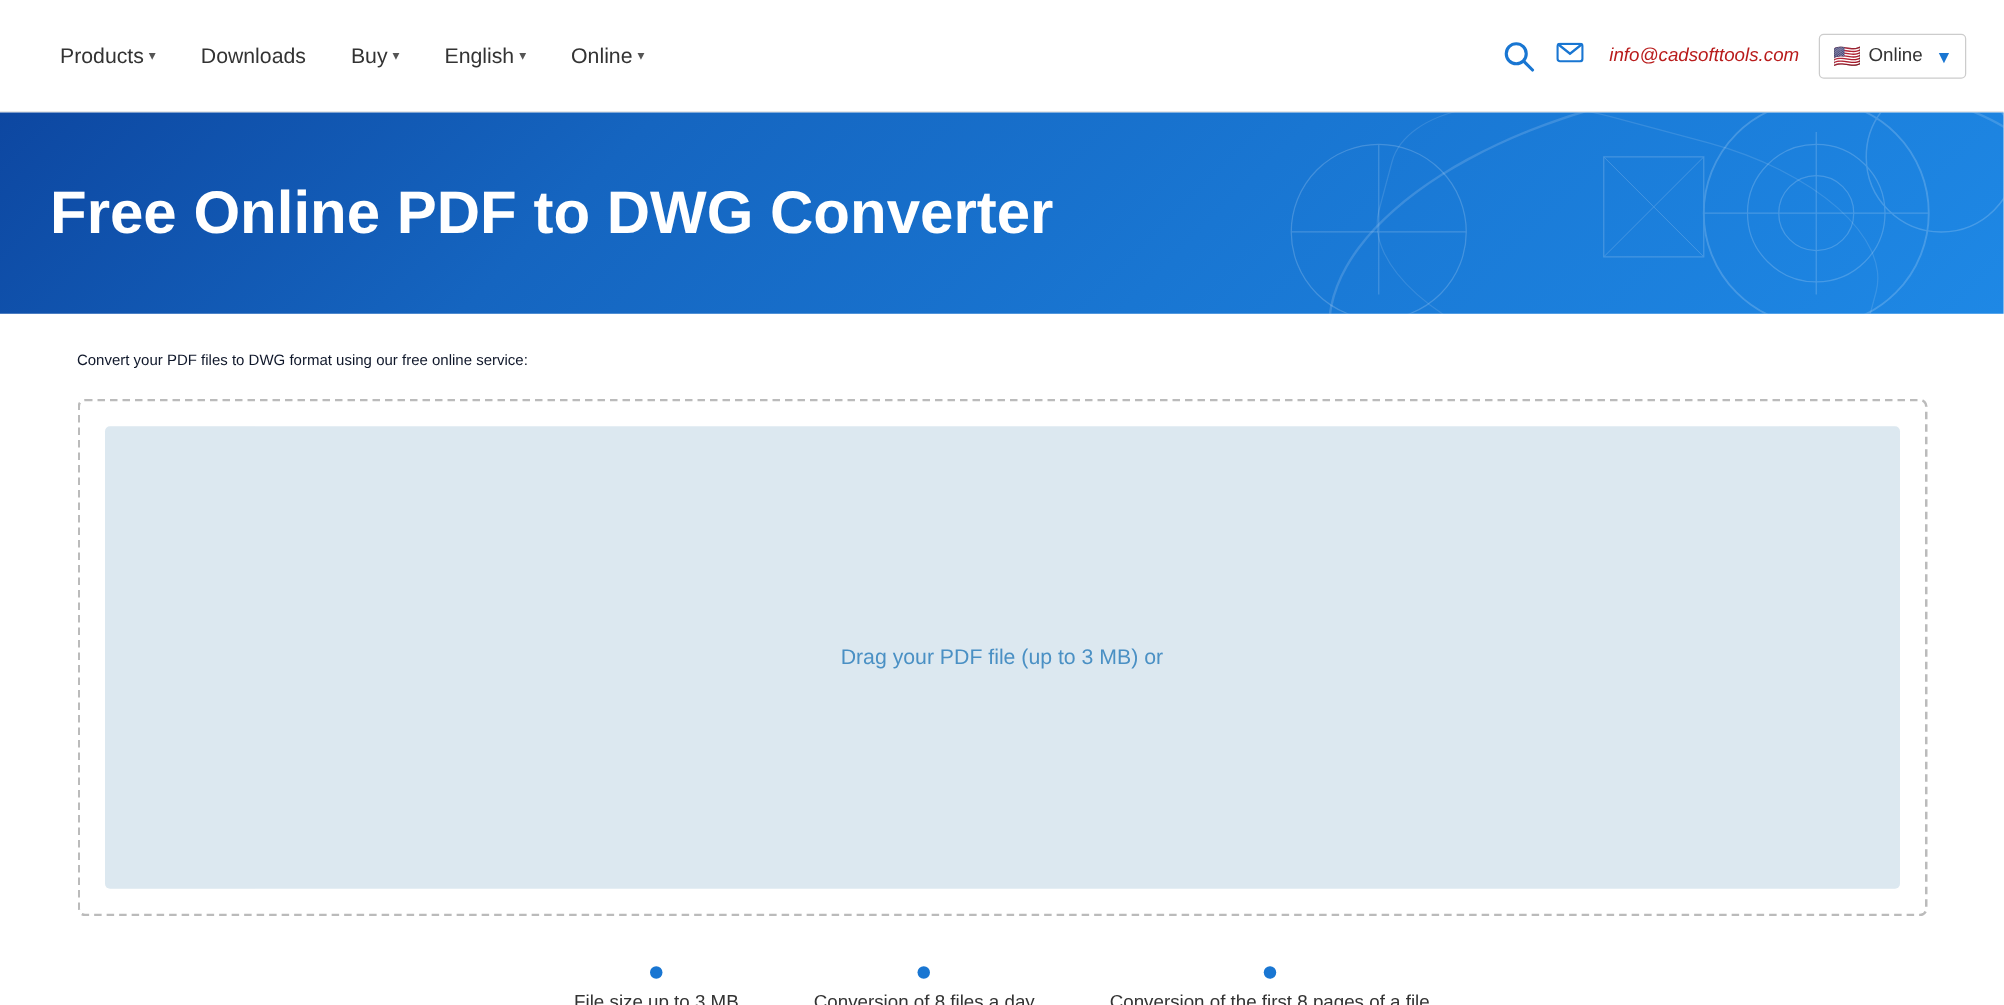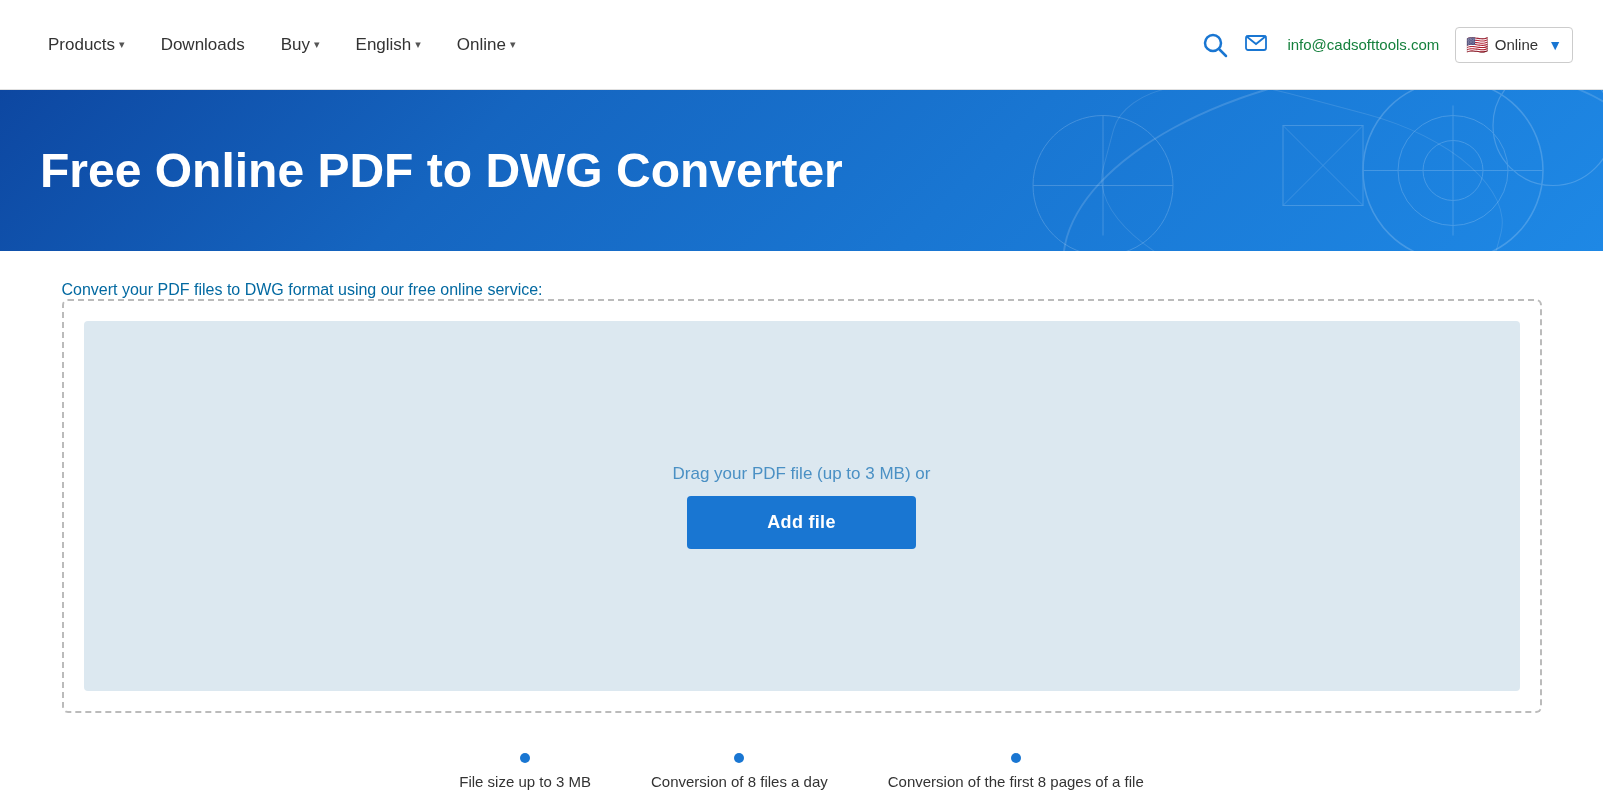--- a/index.html
+++ b/index.html
@@ -50,23 +50,24 @@
       cursor: pointer;
       color: #1976d2;
       font-size: 26px;
       display: flex;
       align-items: center;
     }
     .email-link {
       display: flex;
       align-items: center;
       gap: 20px;
-      color: #15803d;
+      color: #b91c1c;
       text-decoration: none;
       font-size: 15px;
+      font-style: italic;
     }
     .email-icon {
       color: #1976d2;
       font-size: 20px;
     }
     .lang-selector {
       display: flex;
       align-items: center;
       gap: 6px;
       border: 1px solid #ccc;
@@ -133,22 +134,23 @@
       z-index: 1;
     }
 
     
     .main-content {
       padding: 30px 40px;
       max-width: 1560px;
       margin: 0 auto;
     }
     .description-text {
-      font-size: 16px;
-      color: #0369a1;
+      font-size: 12px;
+      color: #0f172a;
+      margin-bottom: 24px;
     }
 
     
     .dropzone-outer {
       border: 2px dashed #bbb;
       border-radius: 6px;
       padding: 20px;
       margin-bottom: 30px;
     }
     .dropzone-inner {
@@ -274,21 +276,20 @@
   </div>
   <h1 class="hero-title">Free Online PDF to DWG Converter</h1>
 </section>
 
 <main class="main-content">
   <p class="description-text">Convert your PDF files to DWG format using our free online service:</p>
 
   <div class="dropzone-outer">
     <div class="dropzone-inner">
       <span class="drag-text">Drag your PDF file (up to 3 MB) or</span>
-      <button class="add-file-btn">Add file</button>
     </div>
   </div>
 
   <div class="features-row">
     <div class="feature-item">
       <span class="feature-bullet"></span>
       <span>File size up to 3 MB</span>
     </div>
     <div class="feature-item">
       <span class="feature-bullet"></span>

